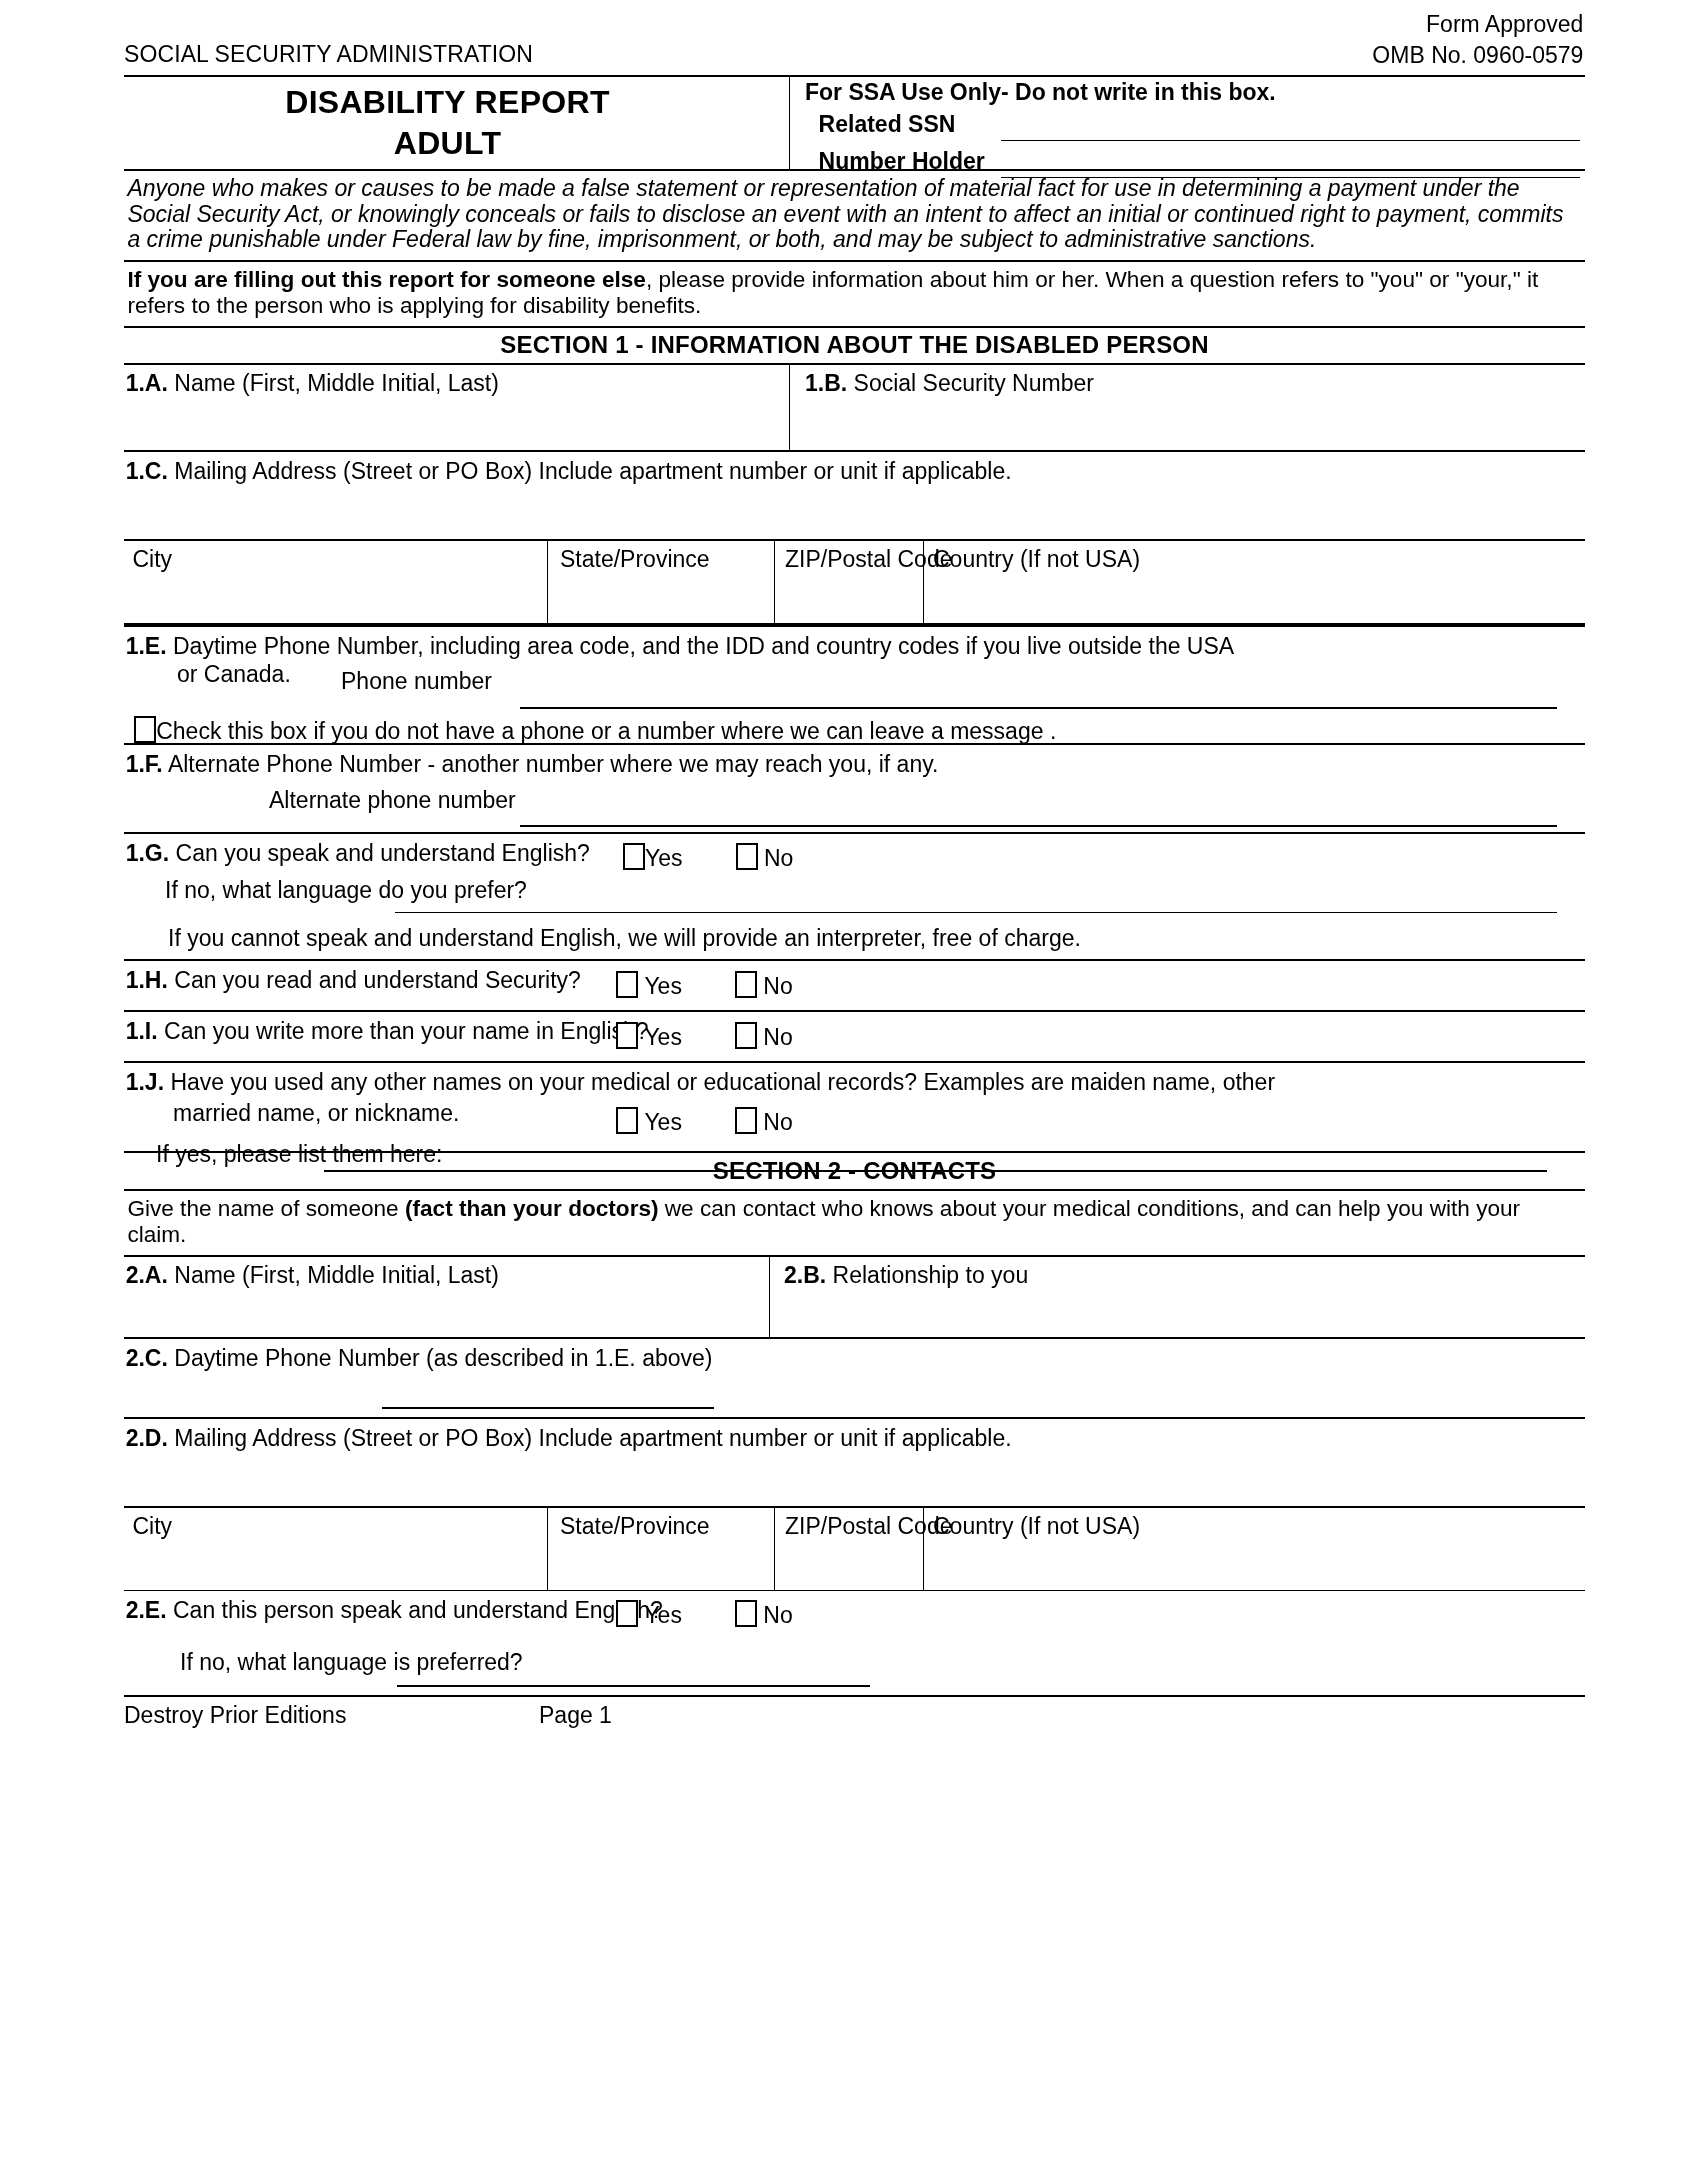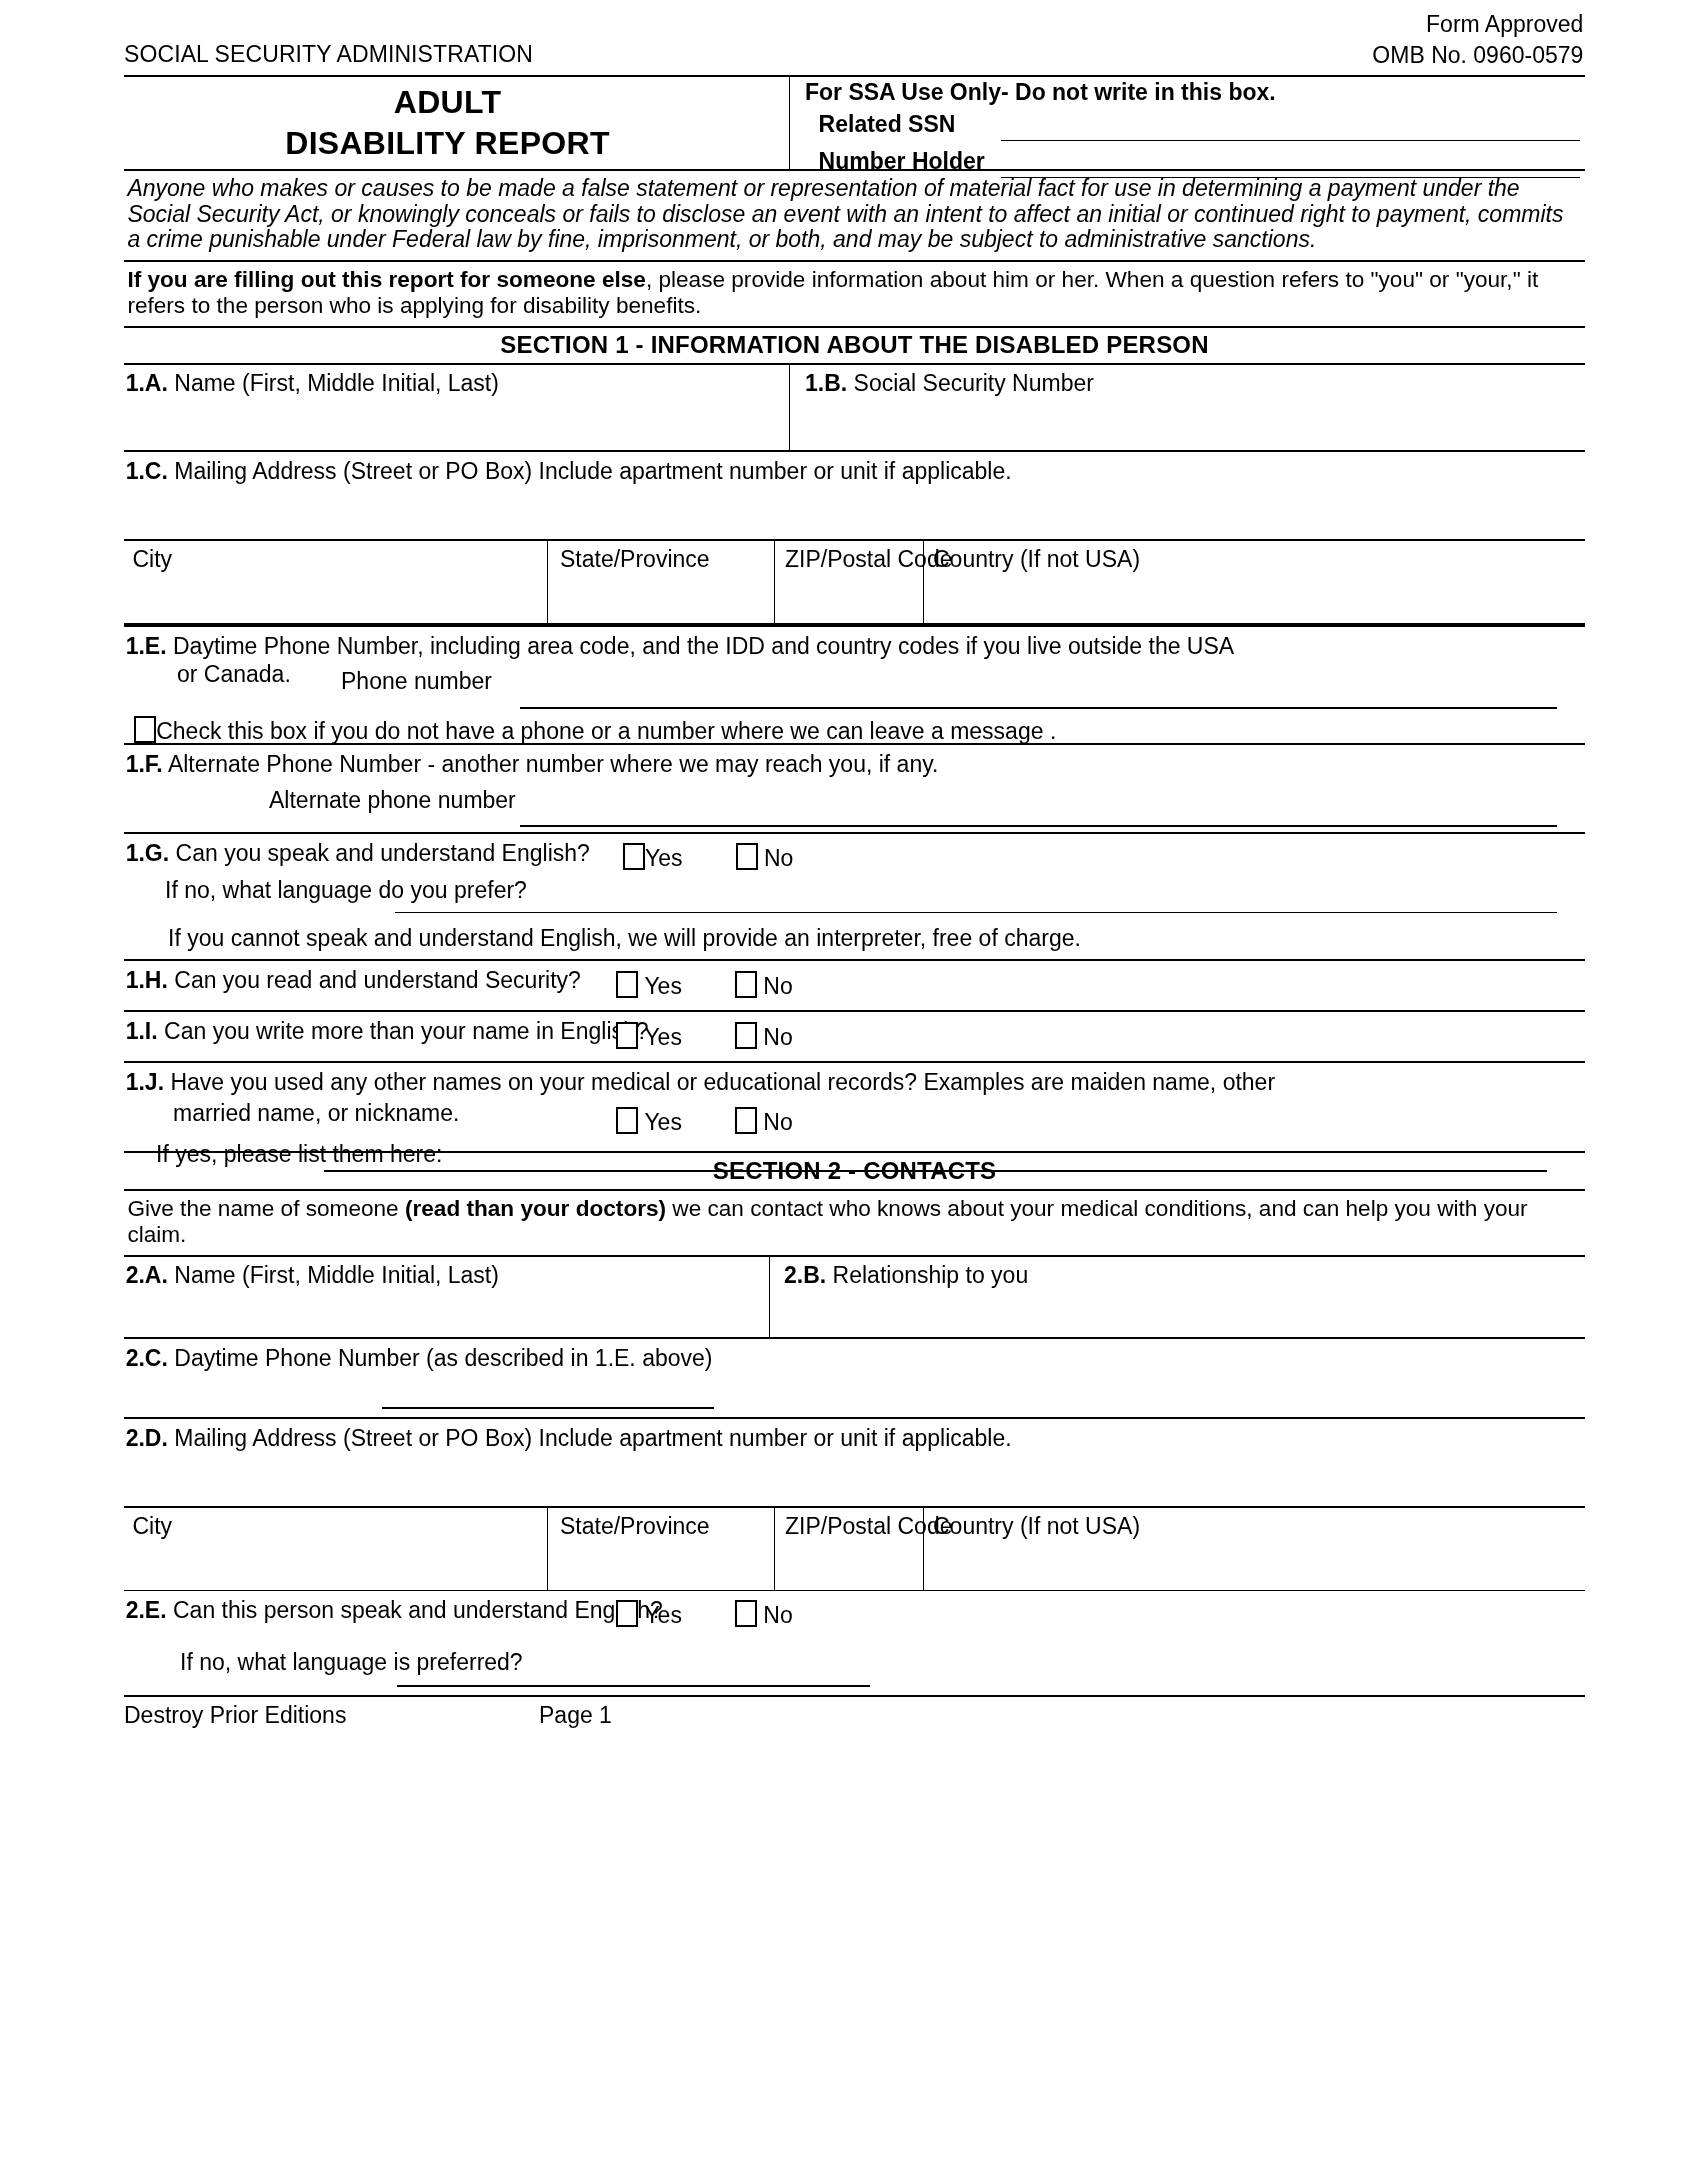--- a/index.html
+++ b/index.html
@@ -246,22 +246,22 @@
       <div>Form Approved</div>
       <div>OMB No. 0960-0579</div>
     </div>
   </div>
 
   <div class="rule"></div>
 
   <div class="titleblock">
     <div class="vdiv"></div>
     <div class="formtitle">
+      <div>DISABILITY REPORT</div>
       <div>ADULT</div>
-      <div>DISABILITY REPORT</div>
     </div>
     <div class="ssabox">
       <div class="ssahdr">For SSA Use Only- Do not write in this box.</div>
       <div class="ssafield">
         <span class="lbl">Related SSN</span>
         <span class="ul"></span>
       </div>
       <div class="ssafield">
         <span class="lbl">Number Holder</span>
         <span class="ul"></span>
@@ -373,21 +373,21 @@
     <div class="inline-lbl" style="left:32px; top:78px;">If yes, please list them here:</div>
     <div class="ulline" style="left:200px; right:38px; top:107px;"></div>
   </div>
 
   <div class="rule"></div>
 
   <div class="sechdr">SECTION 2 - CONTACTS</div>
 
   <div class="rule"></div>
 
-  <div class="para"><span>Give the name of someone </span><b>(read than your doctors)</b><span> we can contact who knows about your medical conditions, and can help you with your claim.</span></div>
+  <div class="para"><span>Give the name of someone </span><b>(fact than your doctors)</b><span> we can contact who knows about your medical conditions, and can help you with your claim.</span></div>
 
   <div class="rule"></div>
 
   <div class="split" style="height:80px;">
     <div class="vdiv" style="left:645px;"></div>
     <div class="colL"><b>2.A.</b> <span>Name (First, Middle Initial, Last)</span></div>
     <div class="colR" style="left:660px;"><b>2.B.</b> <span>Relationship to you</span></div>
   </div>
 
   <div class="rule"></div>

